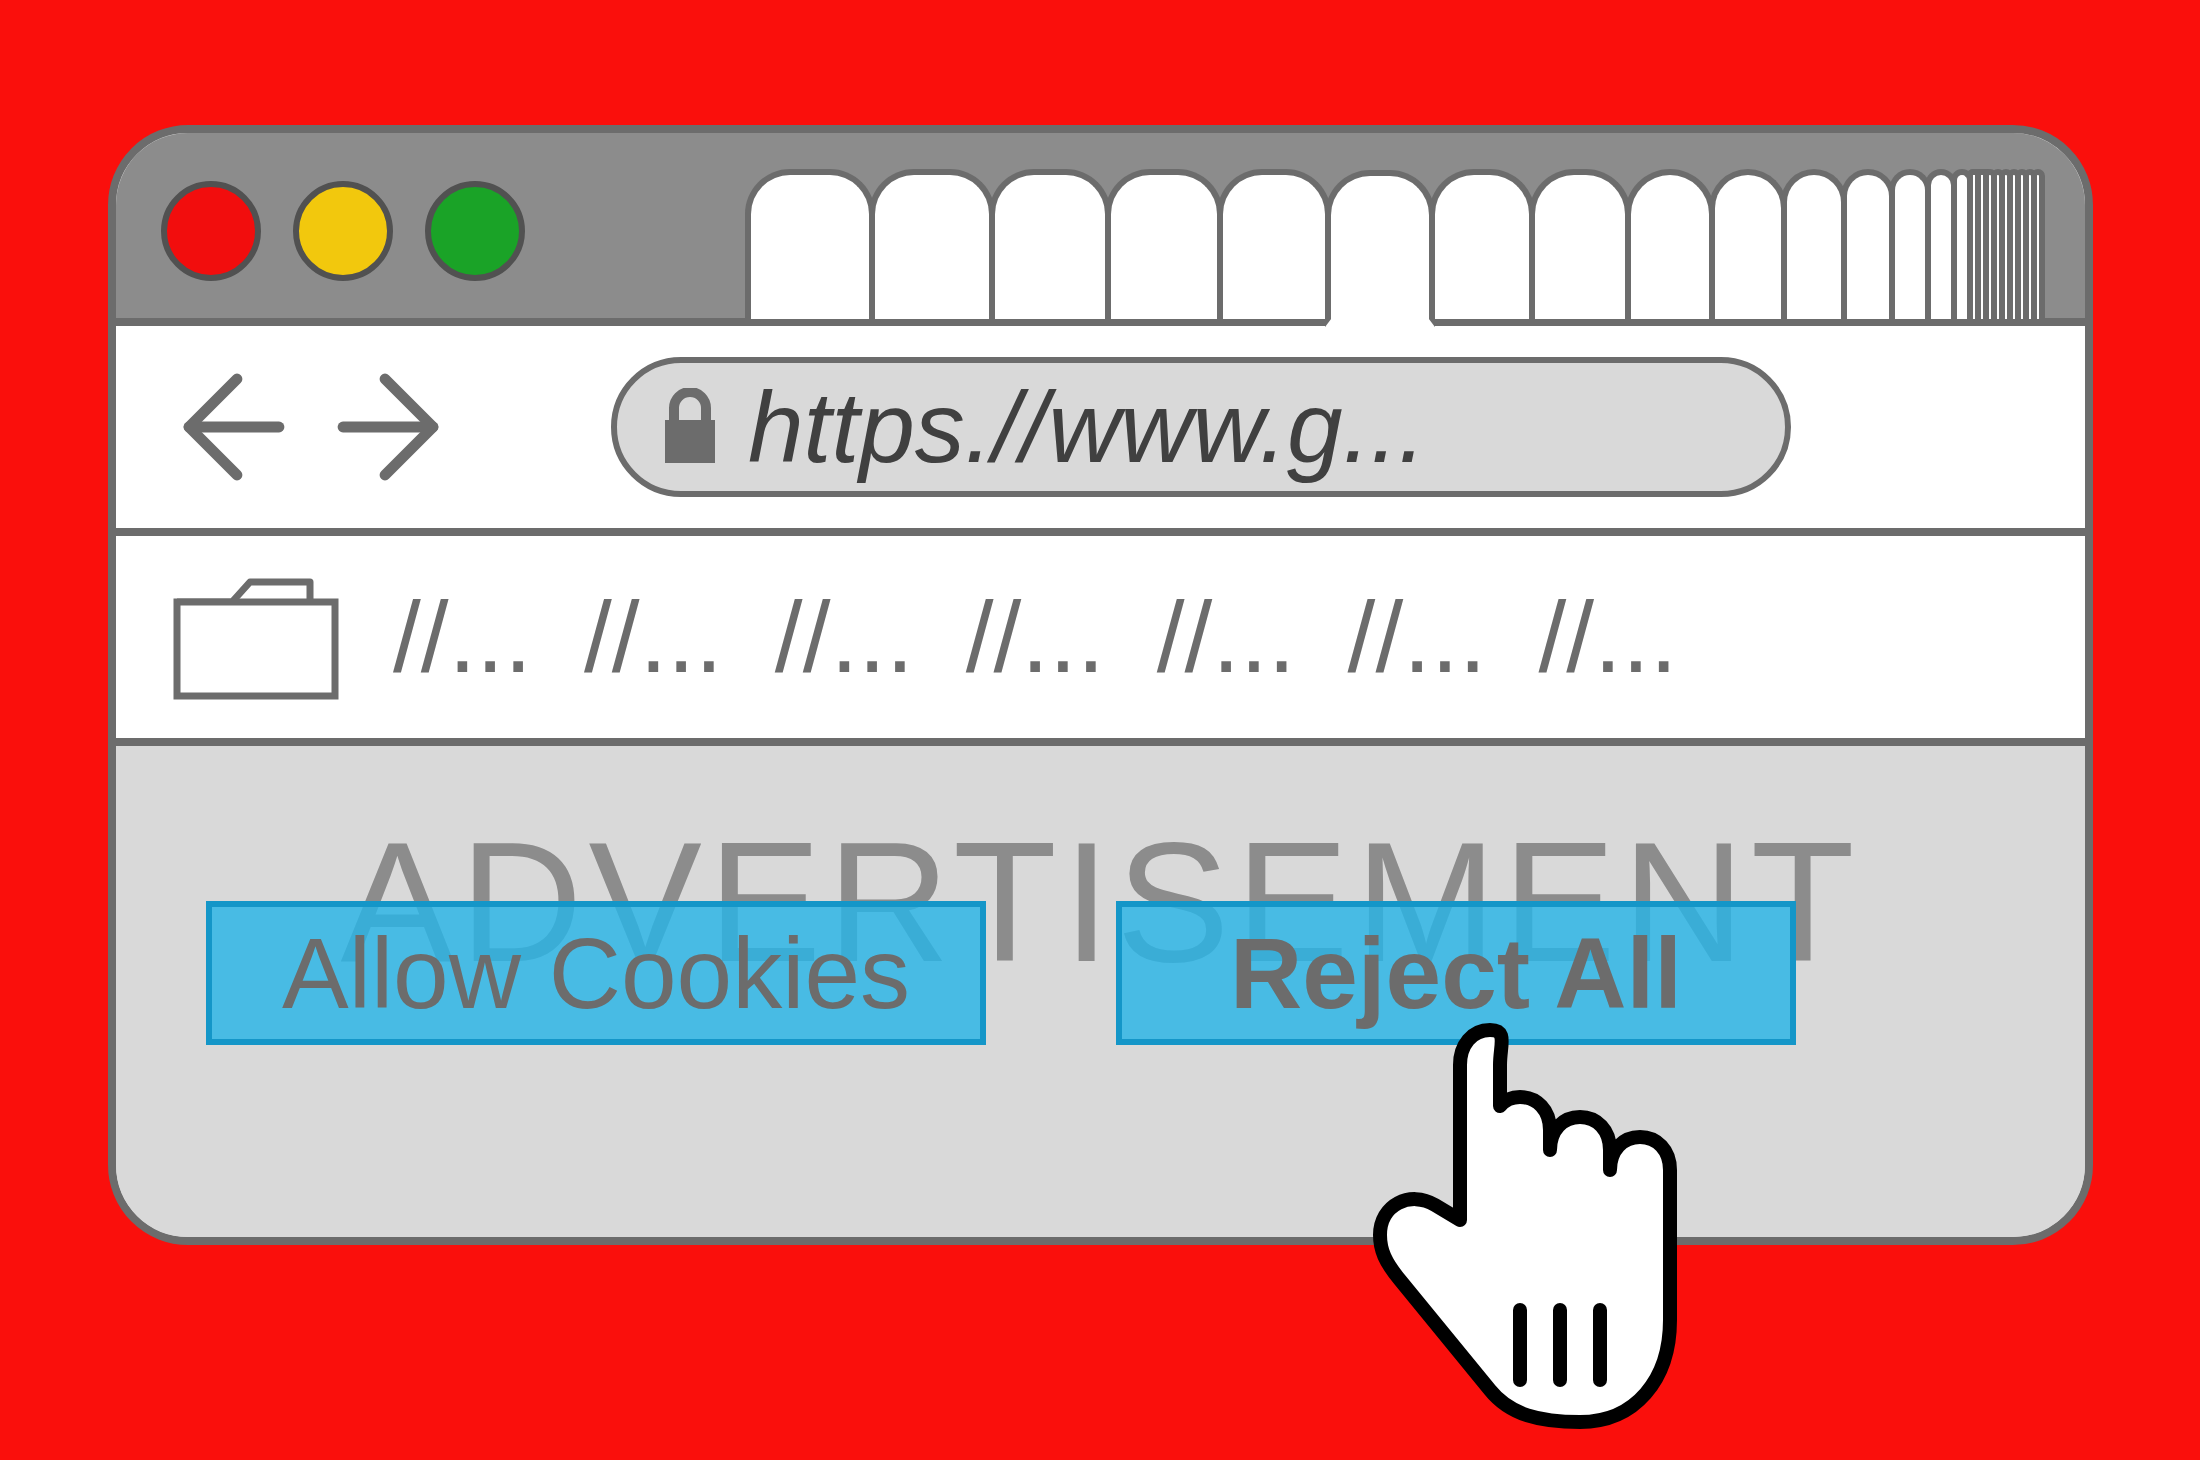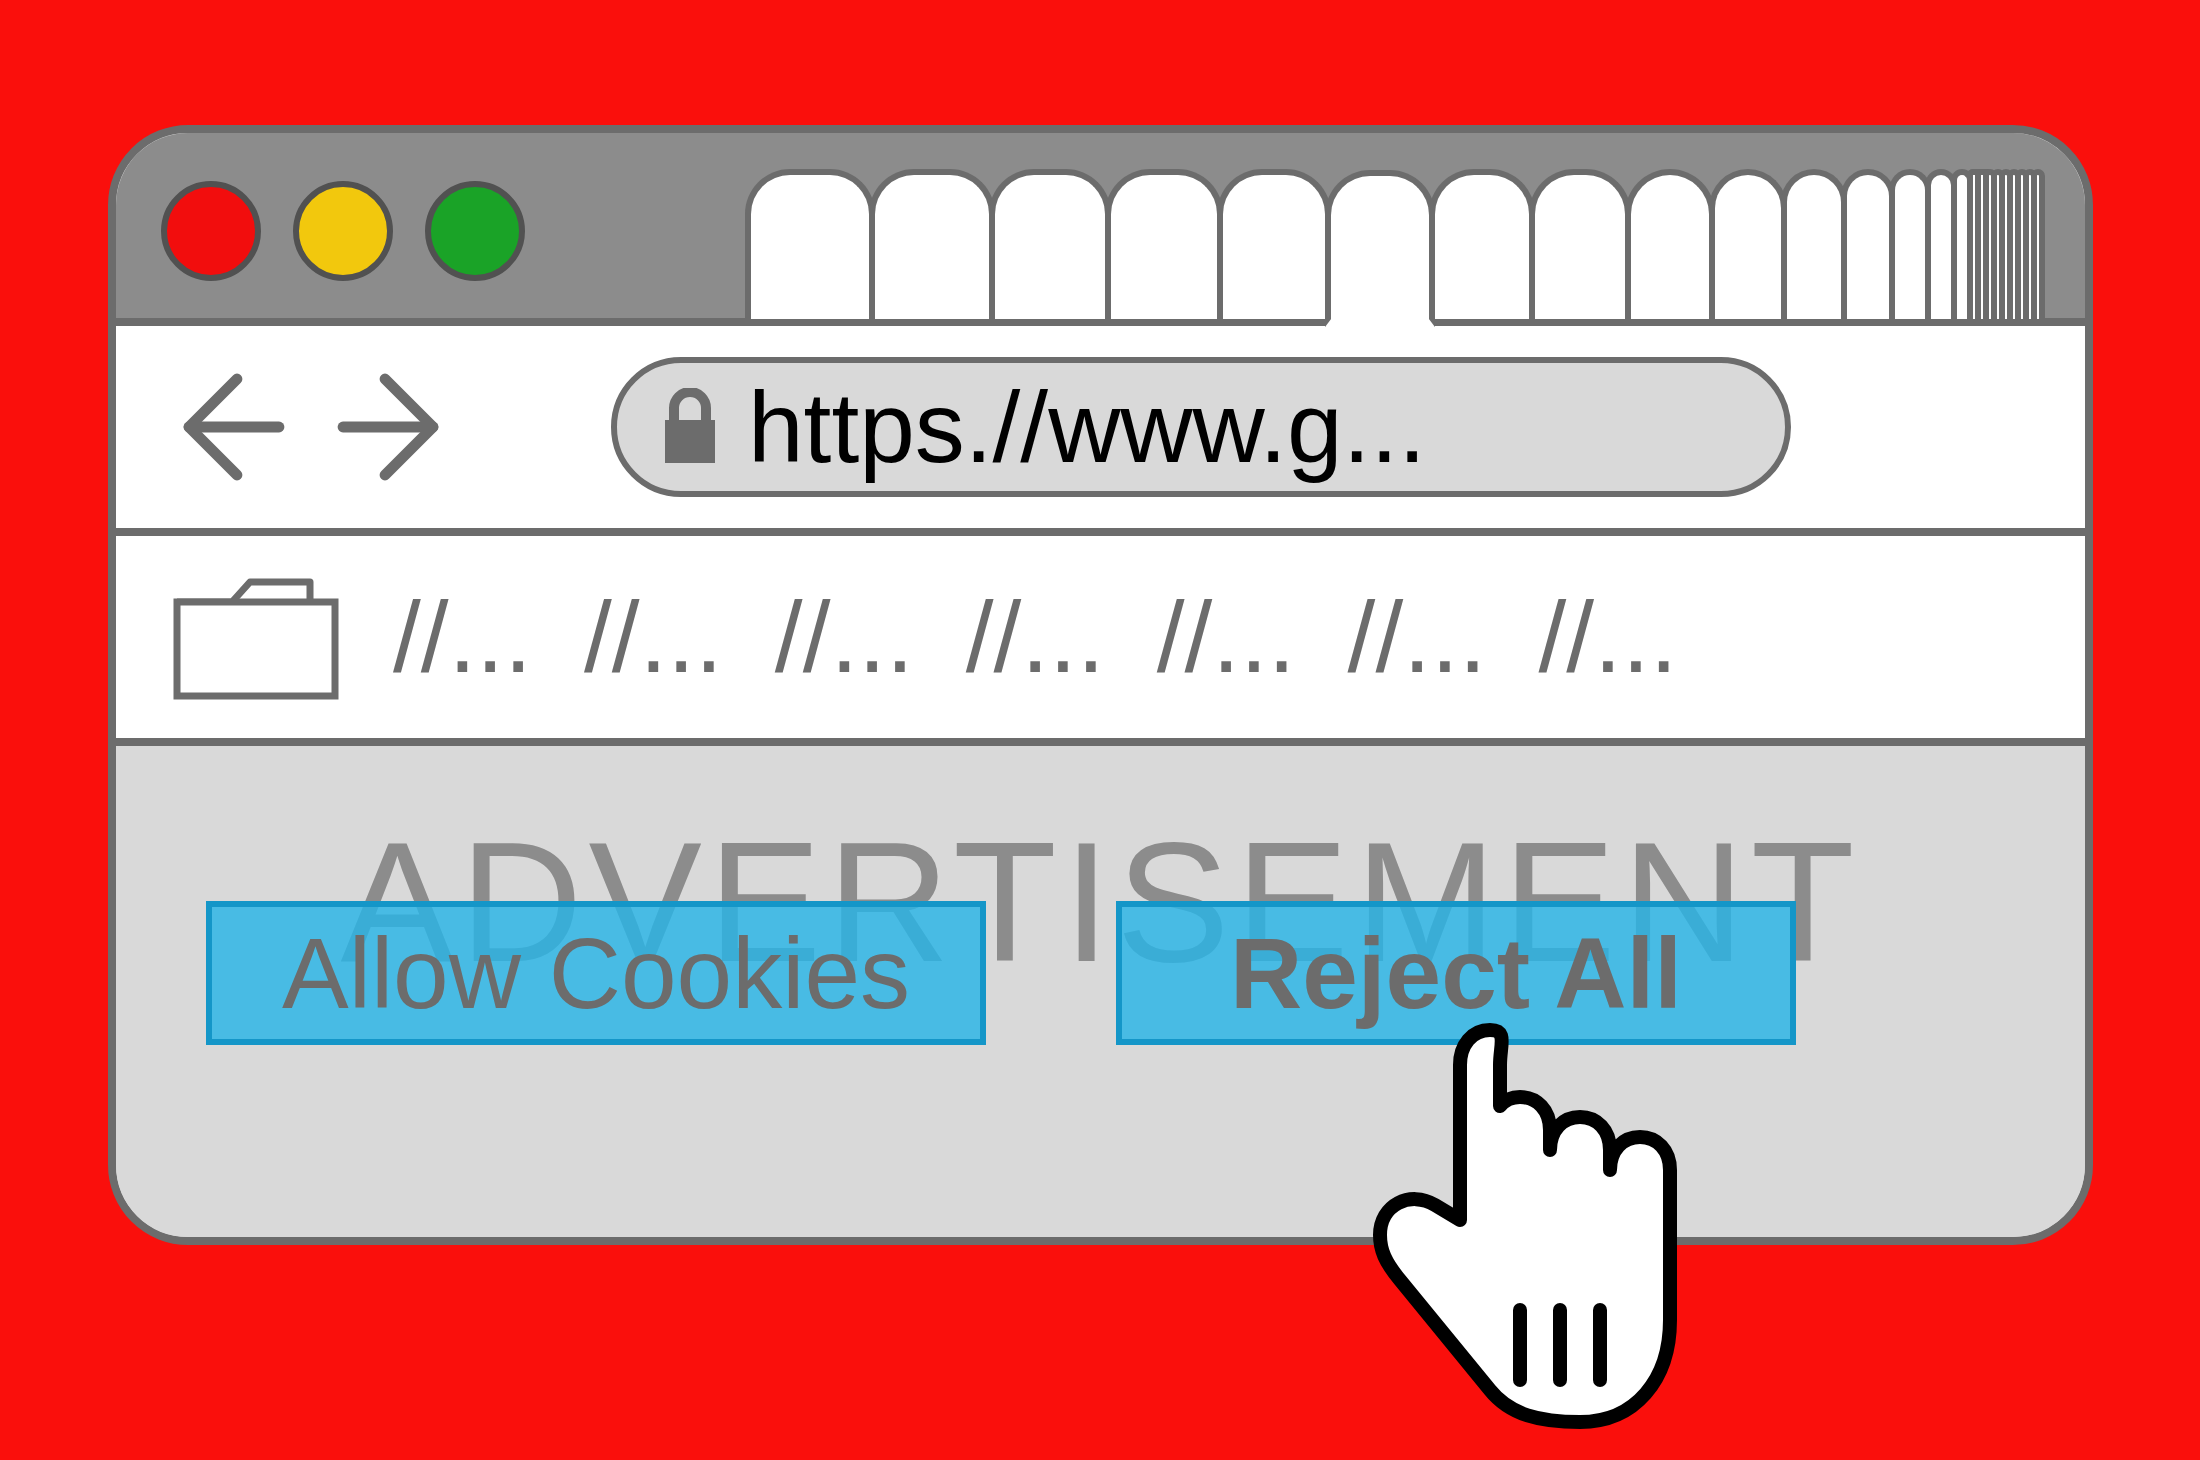--- a/index.html
+++ b/index.html
@@ -84,25 +84,26 @@
     margin-left: 120px;
     width: 1180px;
     height: 140px;
     background: #d9d9d9;
     border: 6px solid #6c6c6c;
     border-radius: 70px;
     display: flex;
     align-items: center;
     padding: 16px 45px;
     gap: 30px;
-    color: #000000;
+    color: #404040;
     font-size: 100px;
     font-family: Arial, Helvetica, sans-serif;
     white-space: nowrap;
     overflow: hidden;
+    font-style: italic;
   }
   .lock svg { display:block; }
 
   .bmbar {
     height: 210px;
     background: #ffffff;
     border-bottom: 8px solid #6c6c6c;
     display: flex;
     align-items: center;
     padding: 0 55px;

